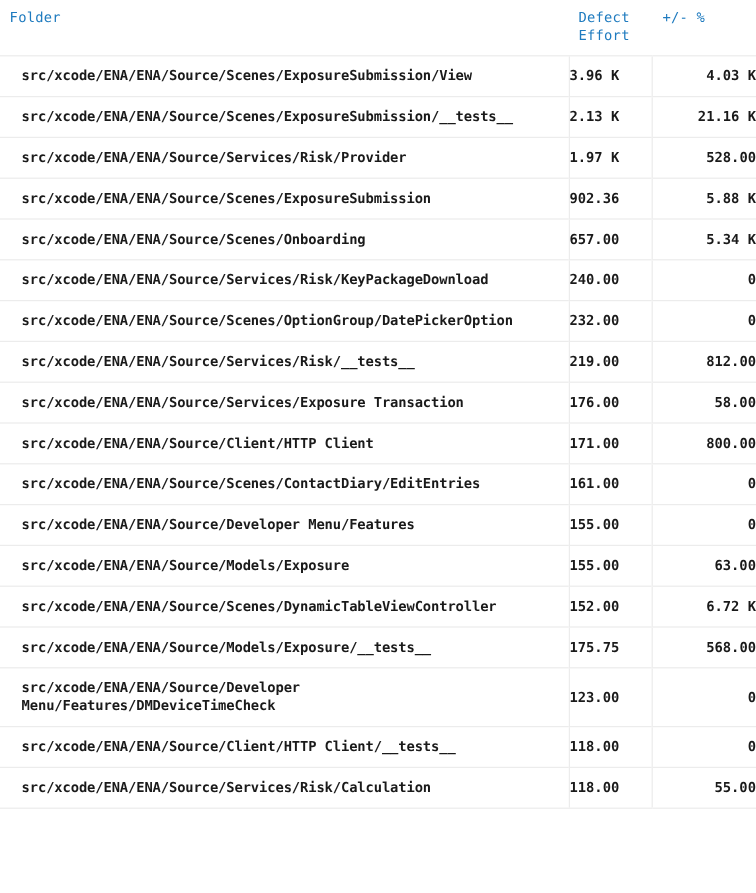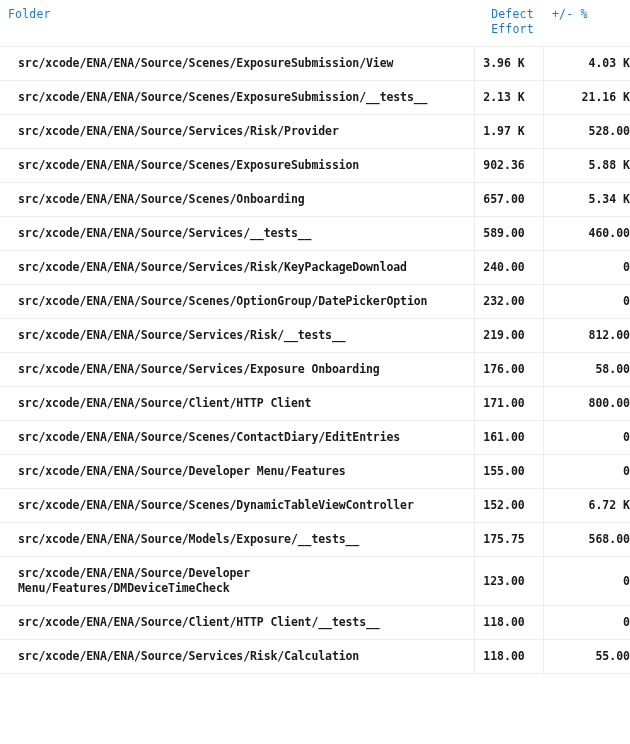--- a/index.html
+++ b/index.html
@@ -31,41 +31,41 @@
     font-weight: normal;
     font-size: 11.5px;
     color: #1f7bbf;
     text-align: left;
     vertical-align: top;
     padding: 7px 0 9px 0;
     letter-spacing: 0.2px;
     line-height: 15px;
   }
   thead th.th-folder { padding-left: 8px; }
-  thead th.th-defect { padding-left: 8px; text-align: center; }
+  thead th.th-defect { padding-left: 8px; }
   thead th.th-delta  { padding-left: 9px; }
 
   tbody td {
     font-size: 11.5px;
     line-height: 15px;
     vertical-align: middle;
     border-top: 1px solid #ececec;
     padding: 9px 0 9px 0;
     color: #1a1a1a;
     word-break: break-word;
     font-weight: bold;
   }
   tbody tr td.td-folder {
     padding-left: 18px;
     padding-right: 6px;
     letter-spacing: -0.1px;
   }
   tbody tr td.td-defect {
     border-left: 1px solid #ececec;
-    text-align: center;
+    text-align: left;
     padding-right: 9px;
     white-space: nowrap;
   }
   tbody tr td.td-delta {
     border-left: 1px solid #ececec;
     text-align: right;
     padding-left: 10px;
     white-space: nowrap;
   }
   tbody tr.bold td { font-weight: bold; }
@@ -111,58 +111,58 @@
           <td class="td-folder">src/xcode/ENA/ENA/Source/Scenes/ExposureSubmission</td>
           <td class="td-defect">902.36</td>
           <td class="td-delta">5.88 K</td>
         </tr>
         <tr>
           <td class="td-folder">src/xcode/ENA/ENA/Source/Scenes/Onboarding</td>
           <td class="td-defect">657.00</td>
           <td class="td-delta">5.34 K</td>
         </tr>
         <tr>
-          <td class="td-folder">src/xcode/ENA/ENA/Source/Services/__tests__</td>
-          <td class="td-defect">589.00</td>
-          <td class="td-delta">460.00</td>
-        </tr>
-        <tr>
           <td class="td-folder">src/xcode/ENA/ENA/Source/Services/Risk/KeyPackageDownload</td>
           <td class="td-defect">240.00</td>
           <td class="td-delta">0</td>
         </tr>
         <tr>
           <td class="td-folder">src/xcode/ENA/ENA/Source/Scenes/OptionGroup/DatePickerOption</td>
           <td class="td-defect">232.00</td>
           <td class="td-delta">0</td>
         </tr>
         <tr class="bold">
           <td class="td-folder">src/xcode/ENA/ENA/Source/Services/Risk/__tests__</td>
           <td class="td-defect">219.00</td>
           <td class="td-delta">812.00</td>
         </tr>
         <tr class="bold">
-          <td class="td-folder">src/xcode/ENA/ENA/Source/Services/Exposure Onboarding</td>
+          <td class="td-folder">src/xcode/ENA/ENA/Source/Services/Exposure Transaction</td>
           <td class="td-defect">176.00</td>
           <td class="td-delta">58.00</td>
         </tr>
         <tr>
           <td class="td-folder">src/xcode/ENA/ENA/Source/Client/HTTP Client</td>
           <td class="td-defect">171.00</td>
           <td class="td-delta">800.00</td>
         </tr>
         <tr>
           <td class="td-folder">src/xcode/ENA/ENA/Source/Scenes/ContactDiary/EditEntries</td>
           <td class="td-defect">161.00</td>
           <td class="td-delta">0</td>
         </tr>
         <tr>
           <td class="td-folder">src/xcode/ENA/ENA/Source/Developer Menu/Features</td>
           <td class="td-defect">155.00</td>
           <td class="td-delta">0</td>
+        </tr>
+        <tr class="bold">
+          <td class="td-folder">src/xcode/ENA/ENA/Source/Models/Exposure</td>
+          <td class="td-defect">155.00</td>
+          <td class="td-delta">63.00</td>
         </tr>
         <tr>
           <td class="td-folder">src/xcode/ENA/ENA/Source/Scenes/DynamicTableViewController</td>
           <td class="td-defect">152.00</td>
           <td class="td-delta">6.72 K</td>
         </tr>
         <tr>
           <td class="td-folder">src/xcode/ENA/ENA/Source/Models/Exposure/__tests__</td>
           <td class="td-defect">175.75</td>
           <td class="td-delta">568.00</td>

